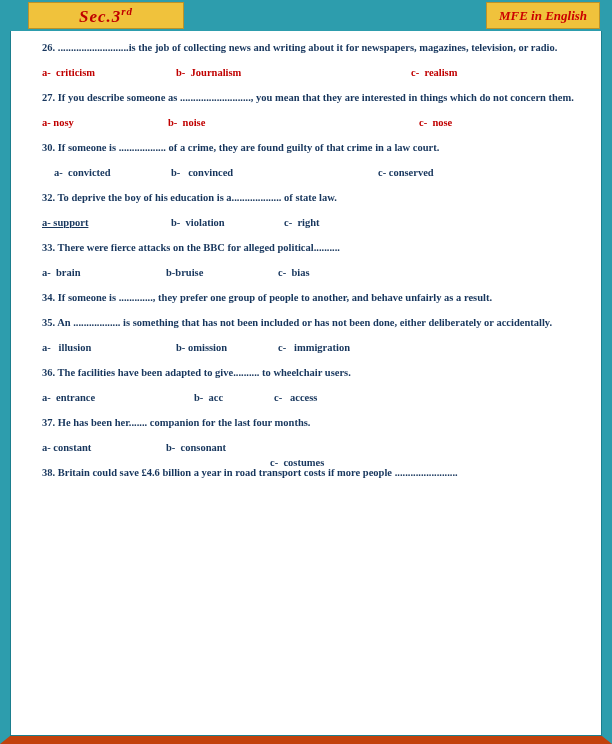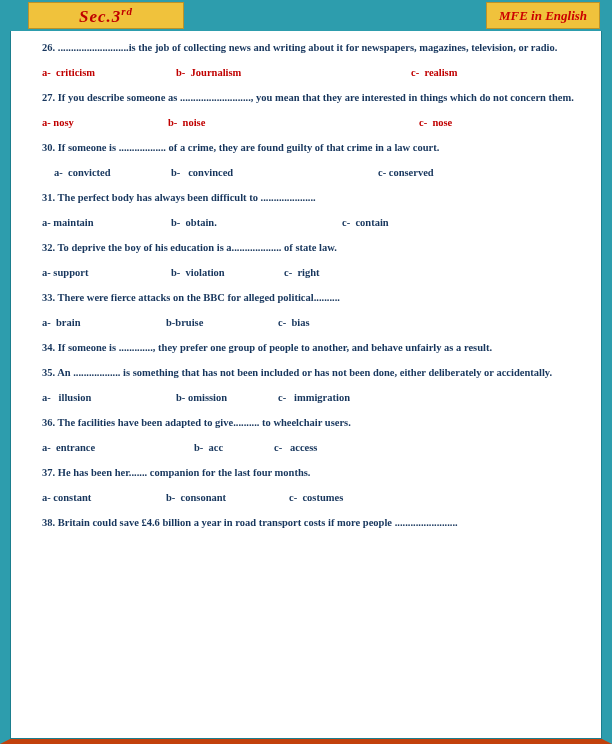--- a/index.html
+++ b/index.html
@@ -5,21 +5,21 @@
   * { box-sizing: border-box; margin: 0; padding: 0; }
   html, body { width: 612px; height: 744px; }
   body { font-family: "Liberation Serif", serif; background: #ffffff; }
 
   .page {
     width: 612px;
     height: 744px;
     background: #ffffff;
     border-left: 10px solid #2d9dad;
     border-right: 10px solid #2d9dad;
-    border-bottom: 5px solid #c2410c;
+    border-bottom: 8px solid #c2410c;
     box-shadow: inset 1px 0 0 #1b7e8e, inset -1px 0 0 #1b7e8e, inset 0 -1px 0 #1b7e8e;
     overflow: hidden;
     position: relative;
   }
 
   .header-band {
     height: 31px;
     background: #2d9dad;
     display: flex;
     align-items: center;
@@ -107,31 +107,23 @@
       </div>
       <div class="question-block">
         <p class="question-text"><span>30.</span> <span>If someone is .................. of a crime, they are found guilty of that crime in a law court.</span></p>
         <div class="options-row">
           <span class="option" style="left: 12px;">a-  convicted</span>
           <span class="option" style="left: 129px;">b-   convinced</span>
           <span class="option" style="left: 336px;">c- conserved</span>
         </div>
       </div>
       <div class="question-block">
-        <p class="question-text"><span>31.</span> <span>The perfect body has always been difficult to .....................</span></p>
-        <div class="options-row">
-          <span class="option" style="left: 0px;">a- maintain</span>
-          <span class="option" style="left: 129px;">b-  obtain.</span>
-          <span class="option" style="left: 300px;">c-  contain</span>
-        </div>
-      </div>
-      <div class="question-block">
         <p class="question-text"><span>32.</span> <span>To deprive the boy of his education is a................... of state law.</span></p>
         <div class="options-row">
-          <span class="option" style="left: 0px;">a- support</span>
+          <span class="option" style="left: 0px; text-decoration: underline;">a- support</span>
           <span class="option" style="left: 129px;">b-  violation</span>
           <span class="option" style="left: 242px;">c-  right</span>
         </div>
       </div>
       <div class="question-block">
         <p class="question-text"><span>33.</span> <span>There were fierce attacks on the BBC for alleged political..........</span></p>
         <div class="options-row">
           <span class="option" style="left: 0px;">a-  brain</span>
           <span class="option" style="left: 124px;">b-bruise</span>
           <span class="option" style="left: 236px;">c-  bias</span>
@@ -154,21 +146,21 @@
           <span class="option" style="left: 0px;">a-  entrance</span>
           <span class="option" style="left: 152px;">b-  acc</span>
           <span class="option" style="left: 232px;">c-   access</span>
         </div>
       </div>
       <div class="question-block">
         <p class="question-text"><span>37.</span> <span>He has been her....... companion for the last four months.</span></p>
         <div class="options-row">
           <span class="option" style="left: 0px;">a- constant</span>
           <span class="option" style="left: 124px;">b-  consonant</span>
-          <span class="option" style="left: 247px;">c-  costumes</span>
+          <span class="option" style="left: 228px; margin-top: 15px;">c-  costumes</span>
         </div>
       </div>
       <div class="question-block">
         <p class="question-text"><span>38.</span> <span>Britain could save £4.6 billion a year in road transport costs if more people ........................</span></p>
       </div>
     </div>
 
 </div>
 
 </body></html>

